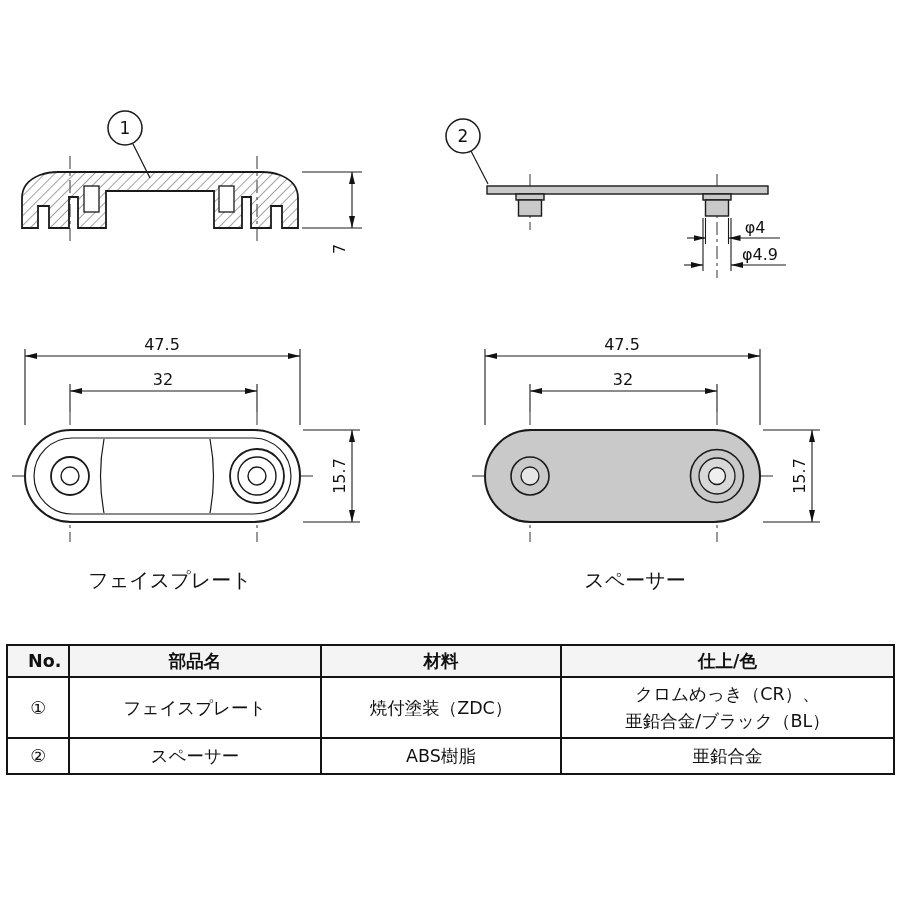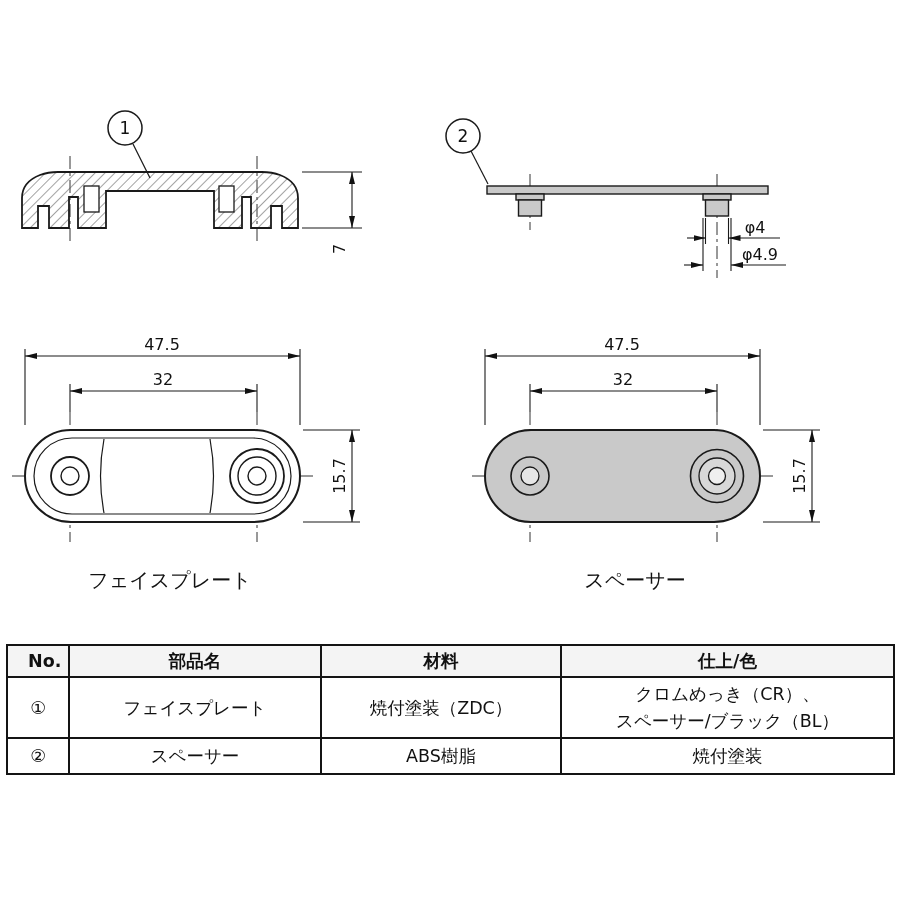--- a/index.html
+++ b/index.html
@@ -184,22 +184,22 @@
       <th>材料</th>
       <th>仕上/色</th>
     </tr>
   </thead>
   <tbody>
     <tr class="row-0">
       <td>①</td>
       <td>フェイスプレート</td>
       <td>焼付塗装（ZDC）</td>
       <td class="finish-cell">クロムめっき（CR）、
-スペーサー/ブラック（BL）</td>
+亜鉛合金/ブラック（BL）</td>
     </tr>
     <tr class="row-1">
       <td>②</td>
       <td>スペーサー</td>
       <td>ABS樹脂</td>
-      <td class="finish-cell">焼付塗装</td>
+      <td class="finish-cell">亜鉛合金</td>
     </tr>
   </tbody>
 </table>
 
 </body></html>

